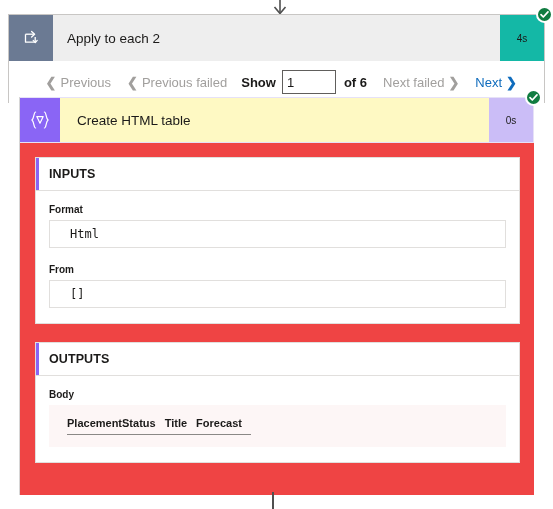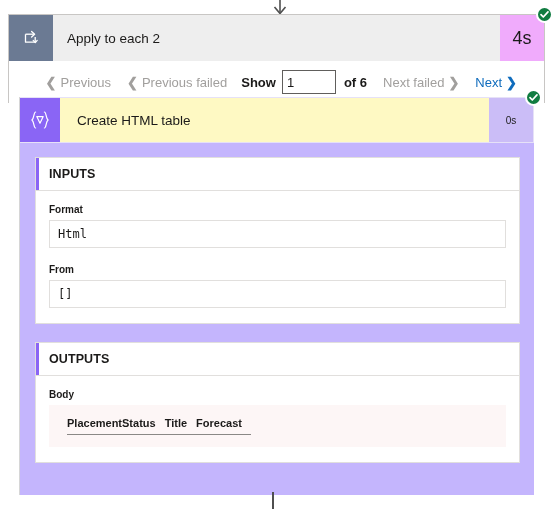--- a/index.html
+++ b/index.html
@@ -63,25 +63,25 @@
     display: flex;
     align-items: center;
     padding-left: 14px;
     font-size: 13.5px;
     color: #1b1a19;
     border-radius: 6px;
   }
   .loop-duration {
     width: 44px;
     min-width: 44px;
-    background: #f0abfc;
-    display: flex;
-    align-items: center;
-    justify-content: center;
-    font-size: 18px;
+    background: #14b8a6;
+    display: flex;
+    align-items: center;
+    justify-content: center;
+    font-size: 10px;
     color: #1b1a19;
   }
   .status-badge {
     position: absolute;
     width: 17px;
     height: 17px;
     border-radius: 50%;
     background: #107c41;
     border: 2px solid #ffffff;
     display: flex;
@@ -190,21 +190,21 @@
     font-size: 10px;
     color: #1b1a19;
   }
   .badge-action {
     right: -9px;
     top: -9px;
   }
 
   .action-body {
     padding: 14px 14px 14px 15px;
-    background: #c4b5fd;
+    background: #ef4444;
   }
 
   
   .panel {
     border: 1px solid #e1dfdd;
     background: #ffffff;
     margin-bottom: 18px;
   }
   .panel-head {
     height: 32px;
@@ -237,21 +237,21 @@
     font-weight: 700;
     color: #1b1a19;
     margin-bottom: 5px;
   }
   .field-box {
     border: 1px solid #e1dfdd;
     background: #ffffff;
     height: 28px;
     display: flex;
     align-items: center;
-    padding: 0 8px;
+    padding: 0 20px;
     font-family: "DejaVu Sans Mono", monospace;
     font-size: 12px;
     color: #1b1a19;
     box-sizing: border-box;
   }
   .field-gap { height: 16px; }
 
   .body-table-box {
     background: #fdf6f6;
     padding: 12px 0 12px 18px;

